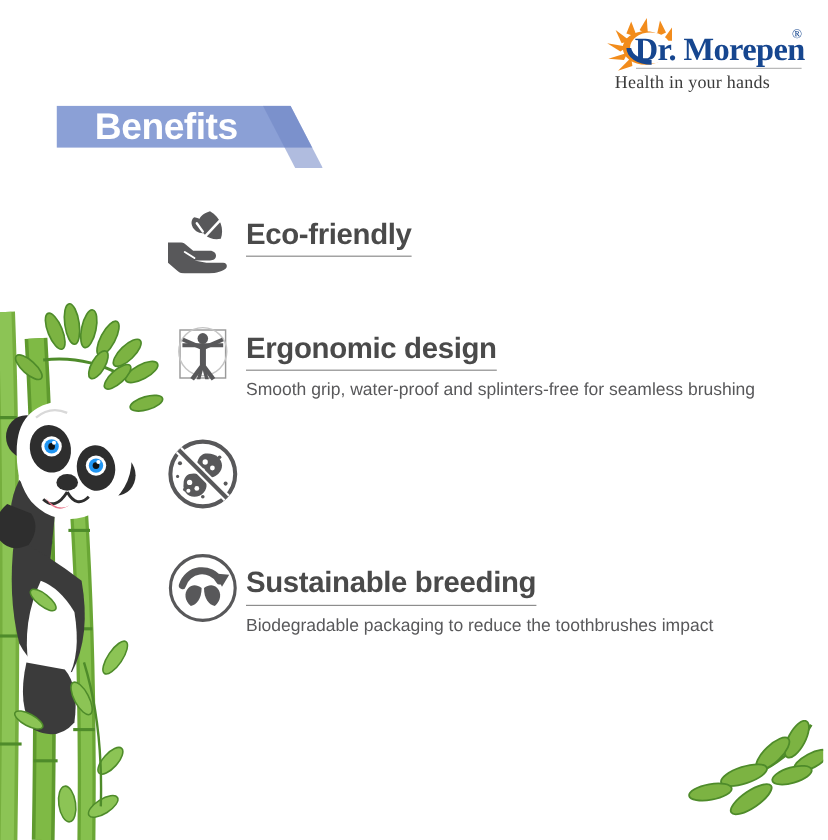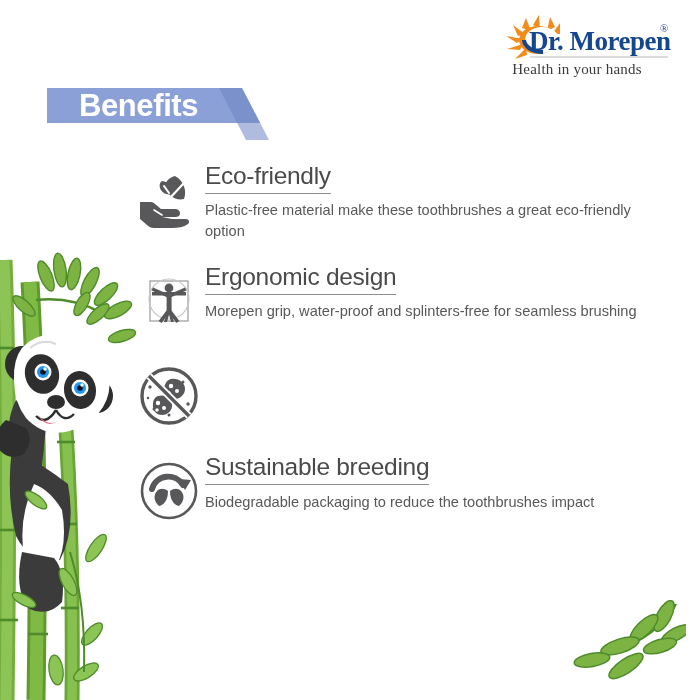--- a/index.html
+++ b/index.html
@@ -93,27 +93,28 @@
     width: 72px;
     height: 72px;
     display: flex;
     align-items: center;
     justify-content: center;
     padding-top: 4px;
   }
   .benefit-body { flex: 1 1 auto; padding-top: 2px; }
   .benefit-title {
     font-size: 24.5px;
-    font-weight: normal;
+    font-weight: bold;
     color: #4a4a4a;
     letter-spacing: -.3px;
     line-height: 1.12;
     display: inline-block;
     padding-bottom: 4px;
     border-bottom: 1.4px solid #8d8d8d;
+    margin-top: 20px;
   }
   .benefit-desc {
     margin-top: 6px;
     font-size: 14.6px;
     color: #58585a;
     line-height: 1.42;
     max-width: 440px;
   }
   .row-2 .benefit-desc,
   .row-3 .benefit-desc { max-width: 450px; }
@@ -180,21 +181,20 @@
             <path d="M24 9 c7 1 11 6 12 12 c-5 3 -12 1 -14 -5 c-1 -3 0 -6 2 -7 Z"></path>
             <path d="M46 11 L31 27" stroke="#ffffff" stroke-width="2.2" fill="none" stroke-linecap="round"></path>
             <path d="M26 14 L31 21" stroke="#ffffff" stroke-width="2" fill="none" stroke-linecap="round"></path>
             <path d="M2 30 h11 c2 0 3 1 4 2 l6 5 h14 c3 0 5 2 5 4 c0 3 -2 4 -5 4 h-13 l10 2 h14 c3 0 4 3 2 5 c-4 3 -10 4 -16 4 h-18 c-3 0 -5 -1 -7 -3 l-7 -6 Z"></path>
             <path d="M16 38 l8 5" stroke="#ffffff" stroke-width="1.6" fill="none" stroke-linecap="round"></path>
           </g>
         </svg>
       </div>
       <div class="benefit-body">
         <div class="benefit-title">Eco-friendly</div>
-        <div class="benefit-desc">Plastic-free material make these toothbrushes a great eco-friendly option</div>
       </div>
     </div>
 
     <div class="benefit row-2">
       <div class="benefit-icon">
         <svg width="60" height="60" viewBox="0 0 60 60" xmlns="http://www.w3.org/2000/svg">
           <rect x="11" y="10" width="38" height="40" fill="none" stroke="#9a9a9a" stroke-width="1.2"></rect>
           <circle cx="30" cy="28" r="20" fill="none" stroke="#c5c5c5" stroke-width="1.2"></circle>
           <g fill="#58585a">
             <circle cx="30" cy="17" r="4.4"></circle>
@@ -204,21 +204,21 @@
             <path d="M46 16.4 l-16 7 l1.4 3 l16 -7 Z"></path>
             <path d="M28.6 38 l-9 12 l3 2 l8.4 -11 Z"></path>
             <path d="M31.4 38 l9 12 l-3 2 l-8.4 -11 Z"></path>
             <path d="M29 38 l-4 13 h3 l3 -11 Z"></path>
             <path d="M31 38 l4 13 h-3 l-3 -11 Z"></path>
           </g>
         </svg>
       </div>
       <div class="benefit-body">
         <div class="benefit-title">Ergonomic design</div>
-        <div class="benefit-desc">Morepen grip, water-proof and splinters-free for seamless brushing</div>
+        <div class="benefit-desc">Smooth grip, water-proof and splinters-free for seamless brushing</div>
       </div>
     </div>
 
     <div class="benefit row-3">
       <div class="benefit-icon">
         <svg width="62" height="62" viewBox="0 0 62 62" xmlns="http://www.w3.org/2000/svg">
           <circle cx="31" cy="31" r="27" fill="none" stroke="#58585a" stroke-width="3.4"></circle>
           <g fill="#58585a">
             <path d="M33 14 c8 -1 14 4 14 10 c0 5 -4 9 -9 10 c-6 1 -12 -3 -12 -9 c0 -6 3 -10 7 -11 Z"></path>
             <path d="M20 31 c7 -2 13 2 14 8 c1 6 -4 11 -10 11 c-6 0 -10 -5 -9 -11 c0 -4 2 -7 5 -8 Z"></path>

